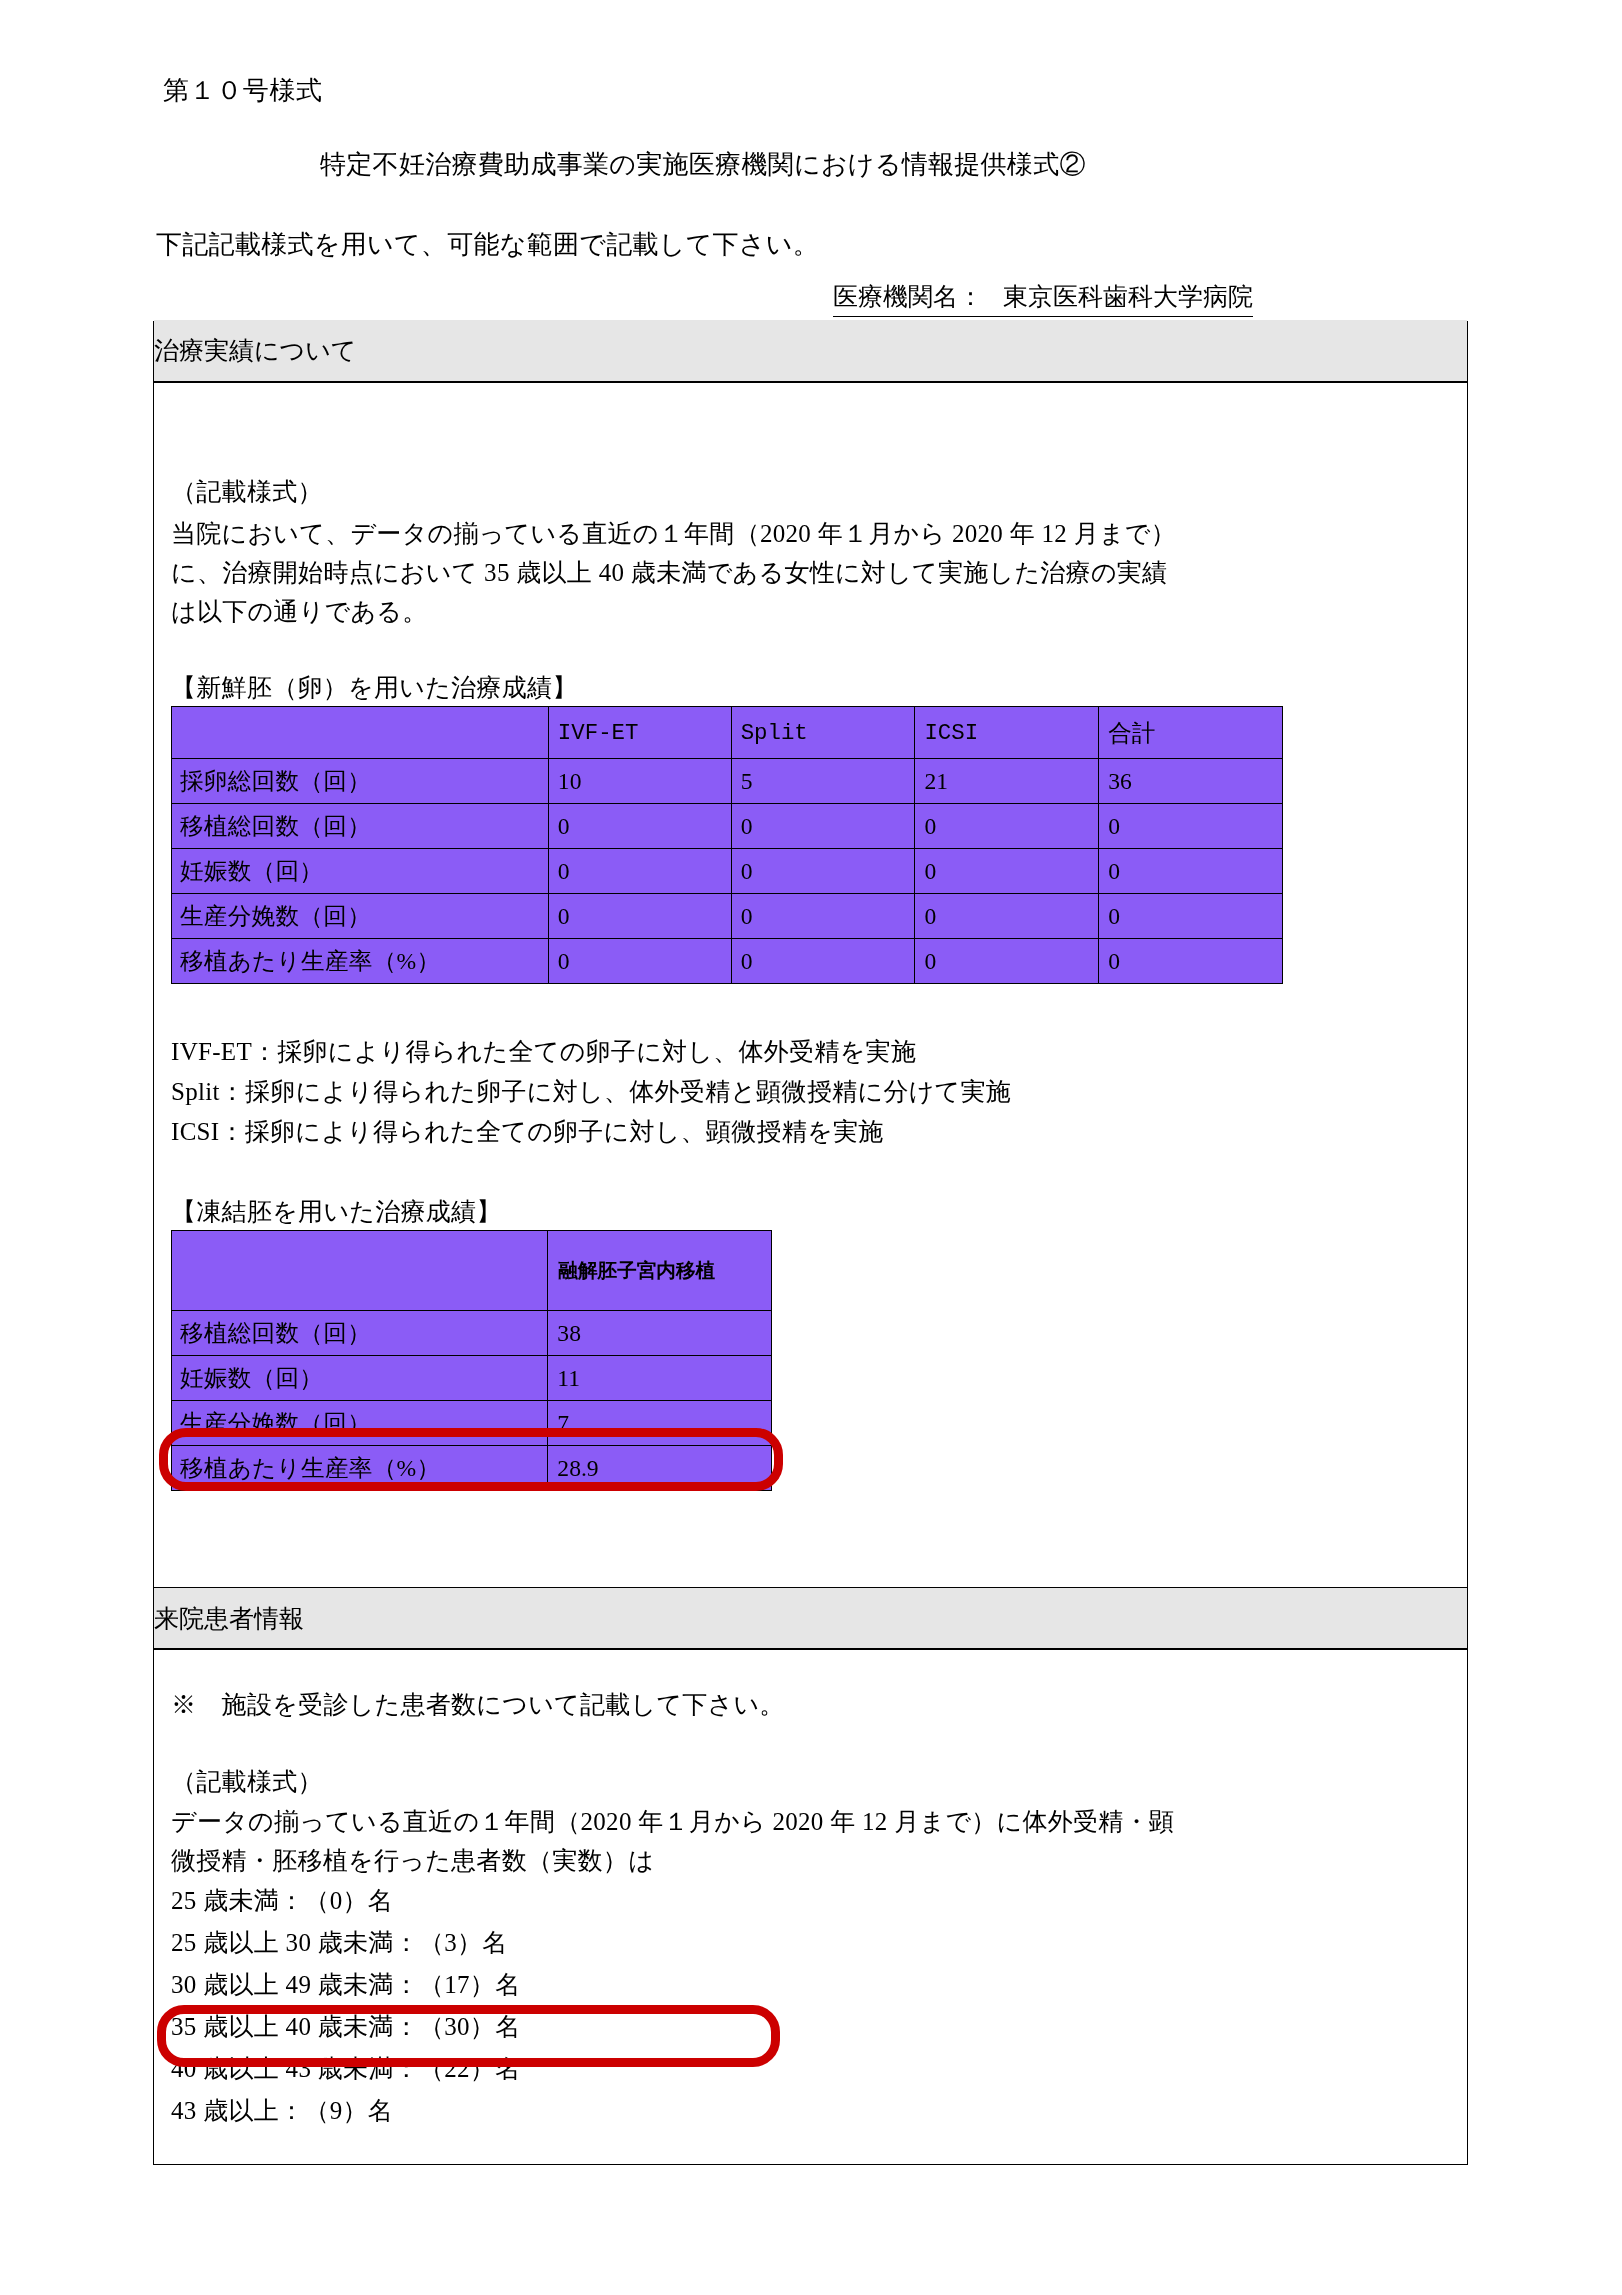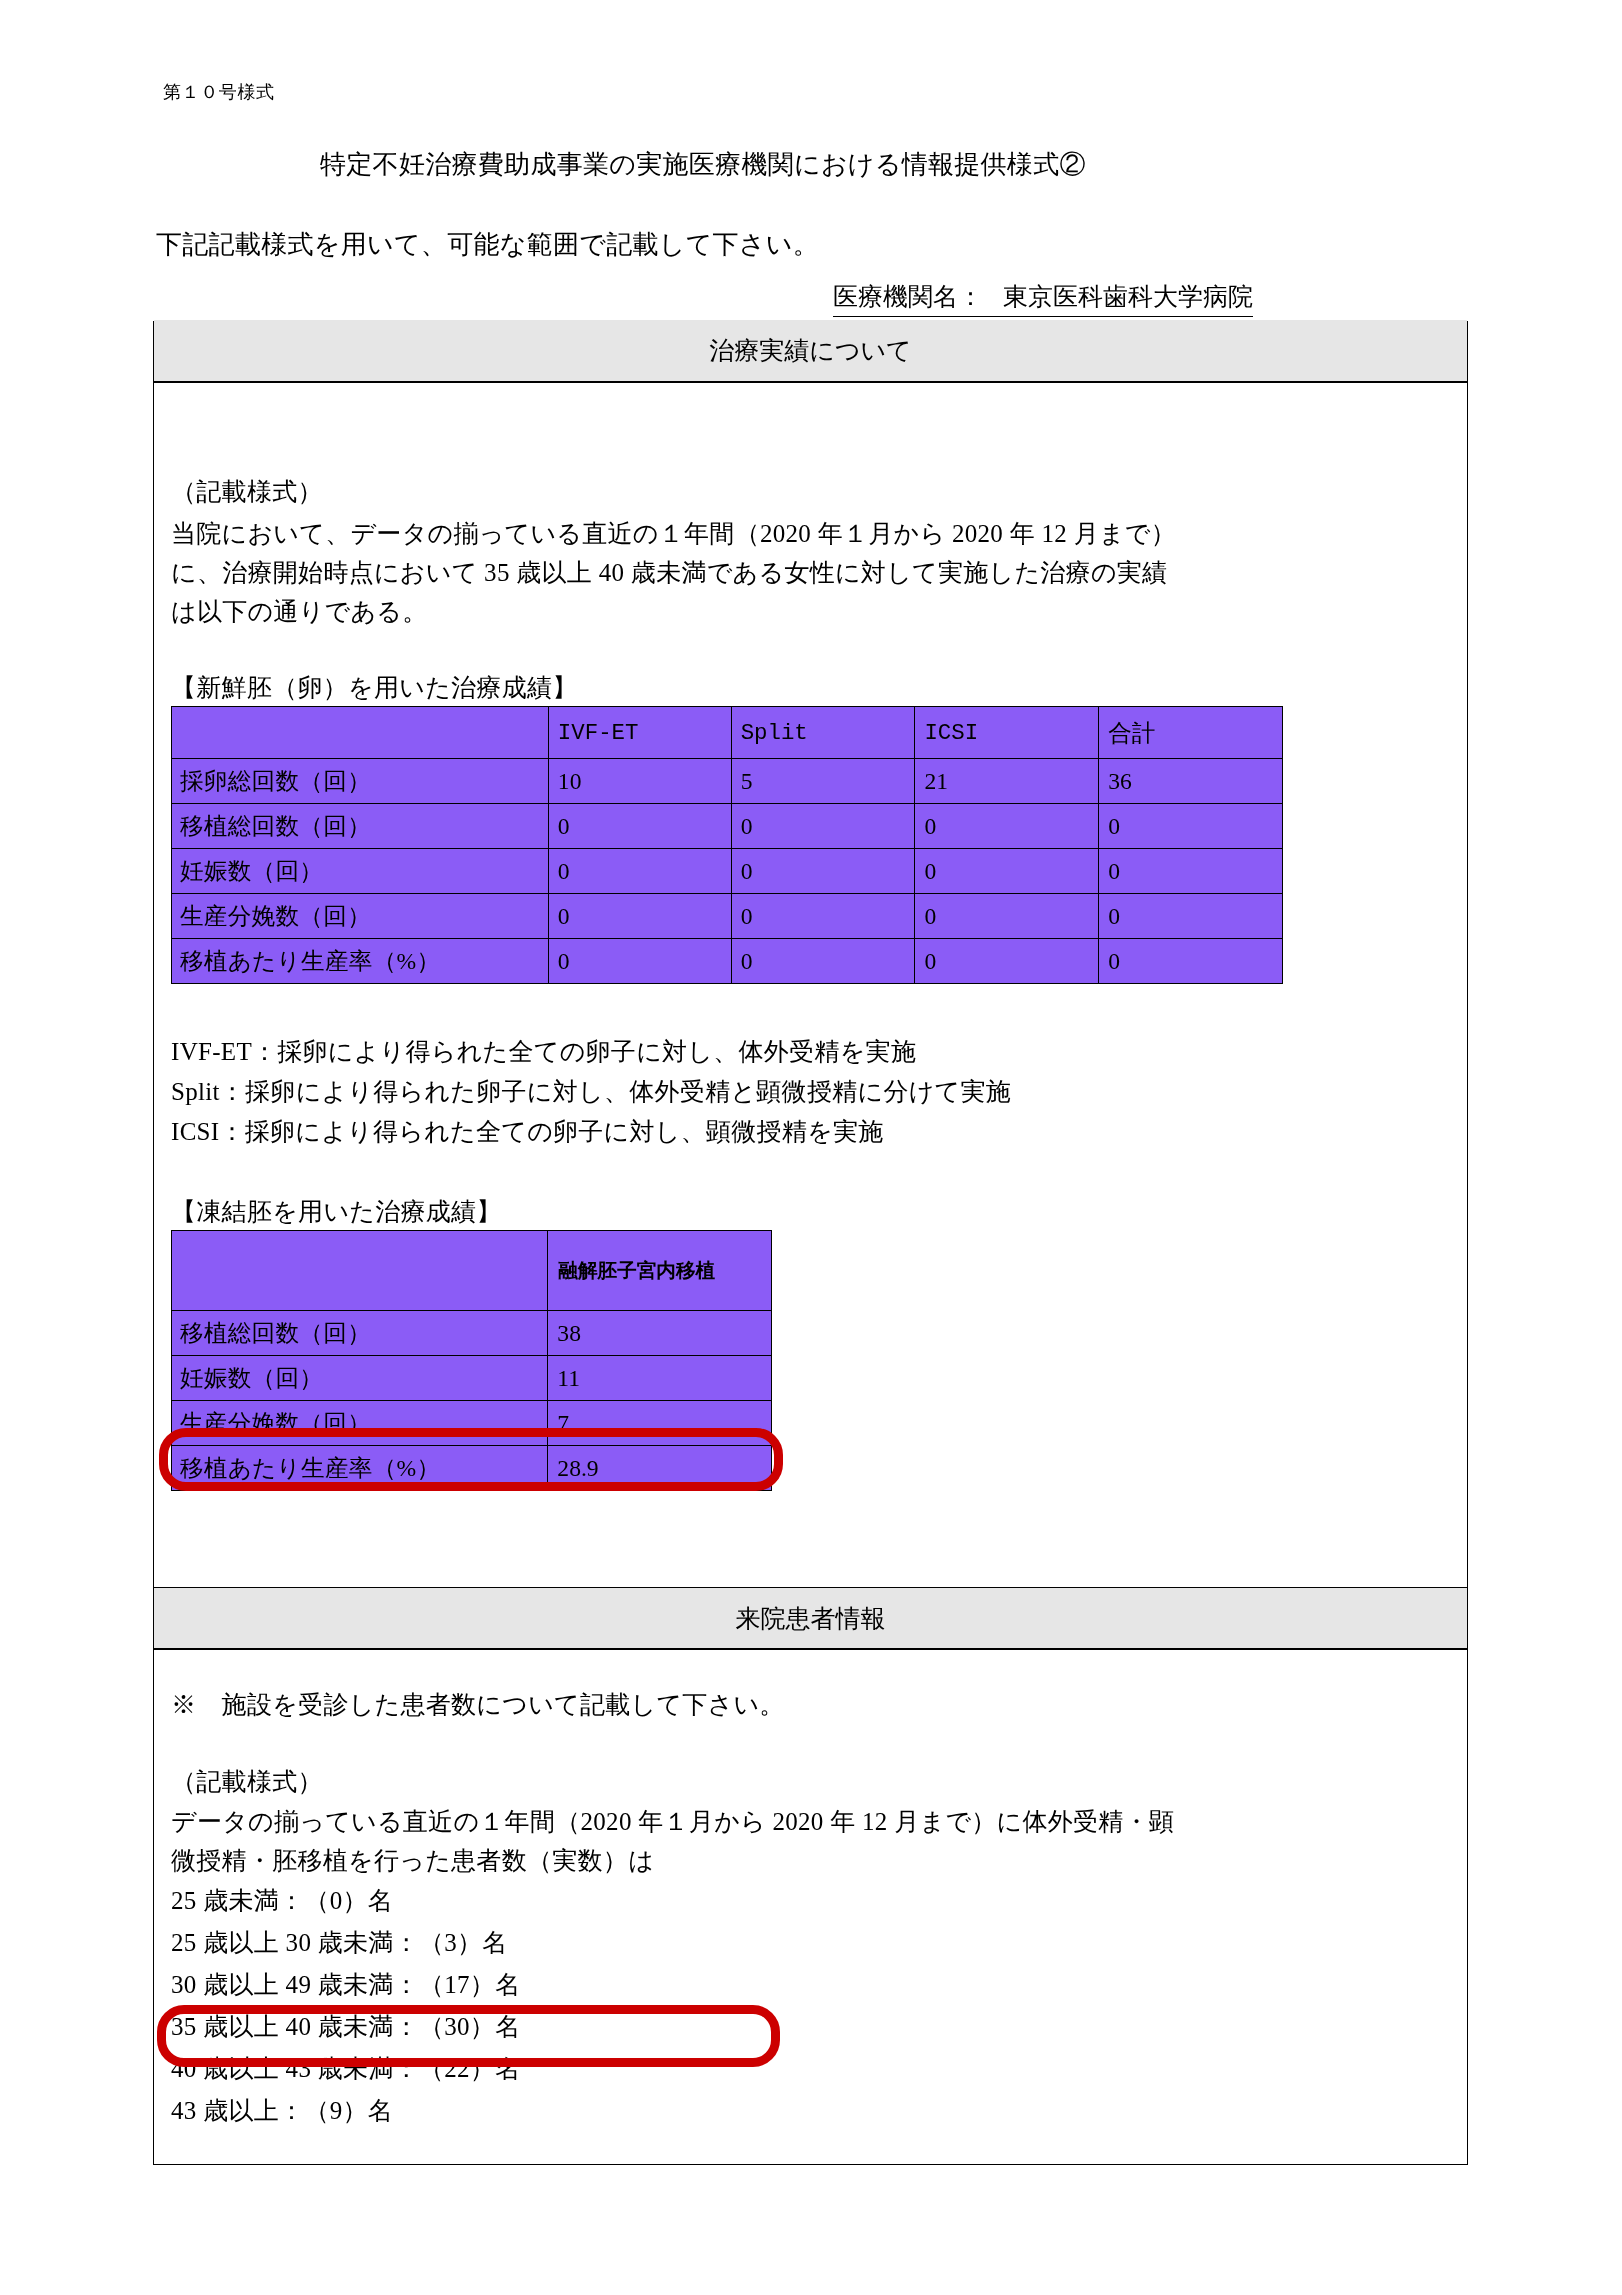--- a/index.html
+++ b/index.html
@@ -13,22 +13,22 @@
     font-family: "Liberation Serif", "DejaVu Serif", serif;
     color: #000000;
     position: relative;
     overflow: hidden;
   }
 
   
   .form-no {
     position: absolute;
     left: 163px;
-    top: 80px;
-    font-size: 18px;
+    top: 73px;
+    font-size: 26px;
     letter-spacing: 0.6px;
     white-space: nowrap;
   }
   .doc-title {
     position: absolute;
     left: 320px;
     top: 147px;
     font-size: 26px;
     letter-spacing: 0.3px;
     white-space: nowrap;
@@ -70,21 +70,20 @@
     width: 100%;
     background: #e6e6e6;
     border-top: 1.7px solid #000;
     border-bottom: 2.2px solid #000;
     box-sizing: border-box;
     text-align: center;
     font-size: 25px;
     line-height: 1.0;
     display: flex;
     align-items: center;
-    justify-content: center;
   }
   .band-1 { top: -1.7px; height: 63px; border-top: none; }
   .band-2 { top: 1265px; height: 63px; }
 
   
   .txt {
     position: absolute;
     font-size: 25px;
     line-height: 38px;
     letter-spacing: 0.3px;

